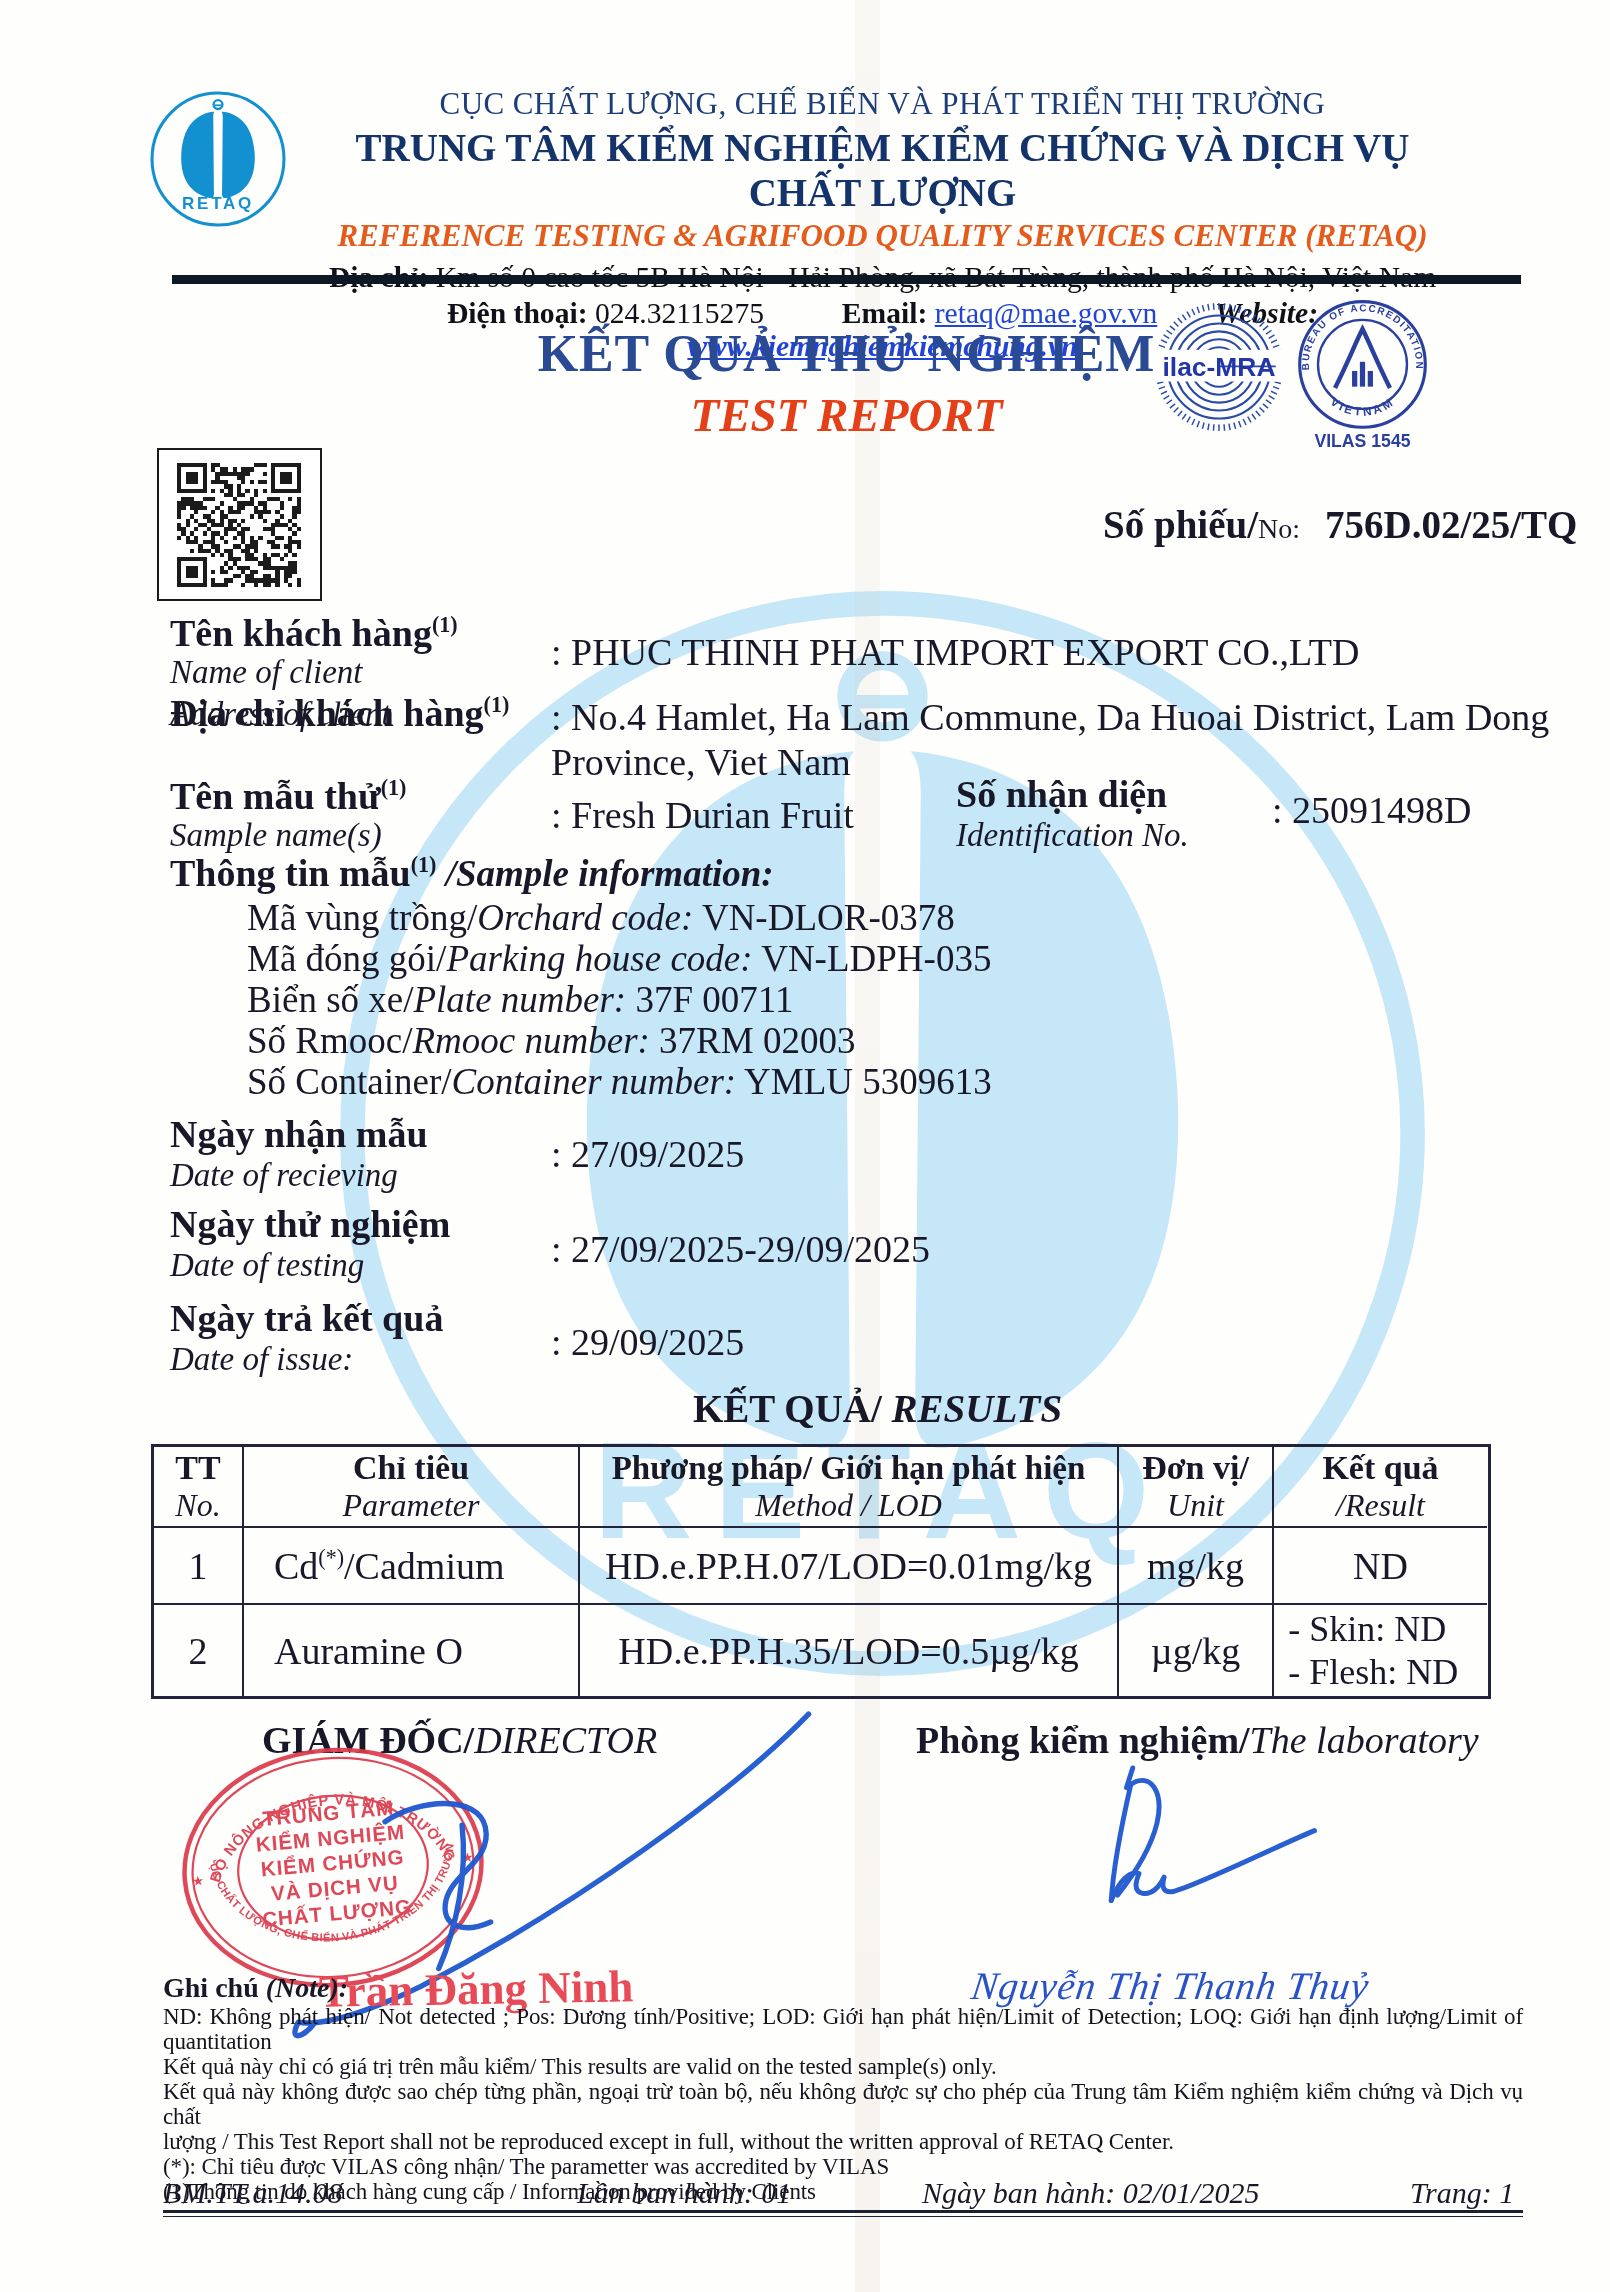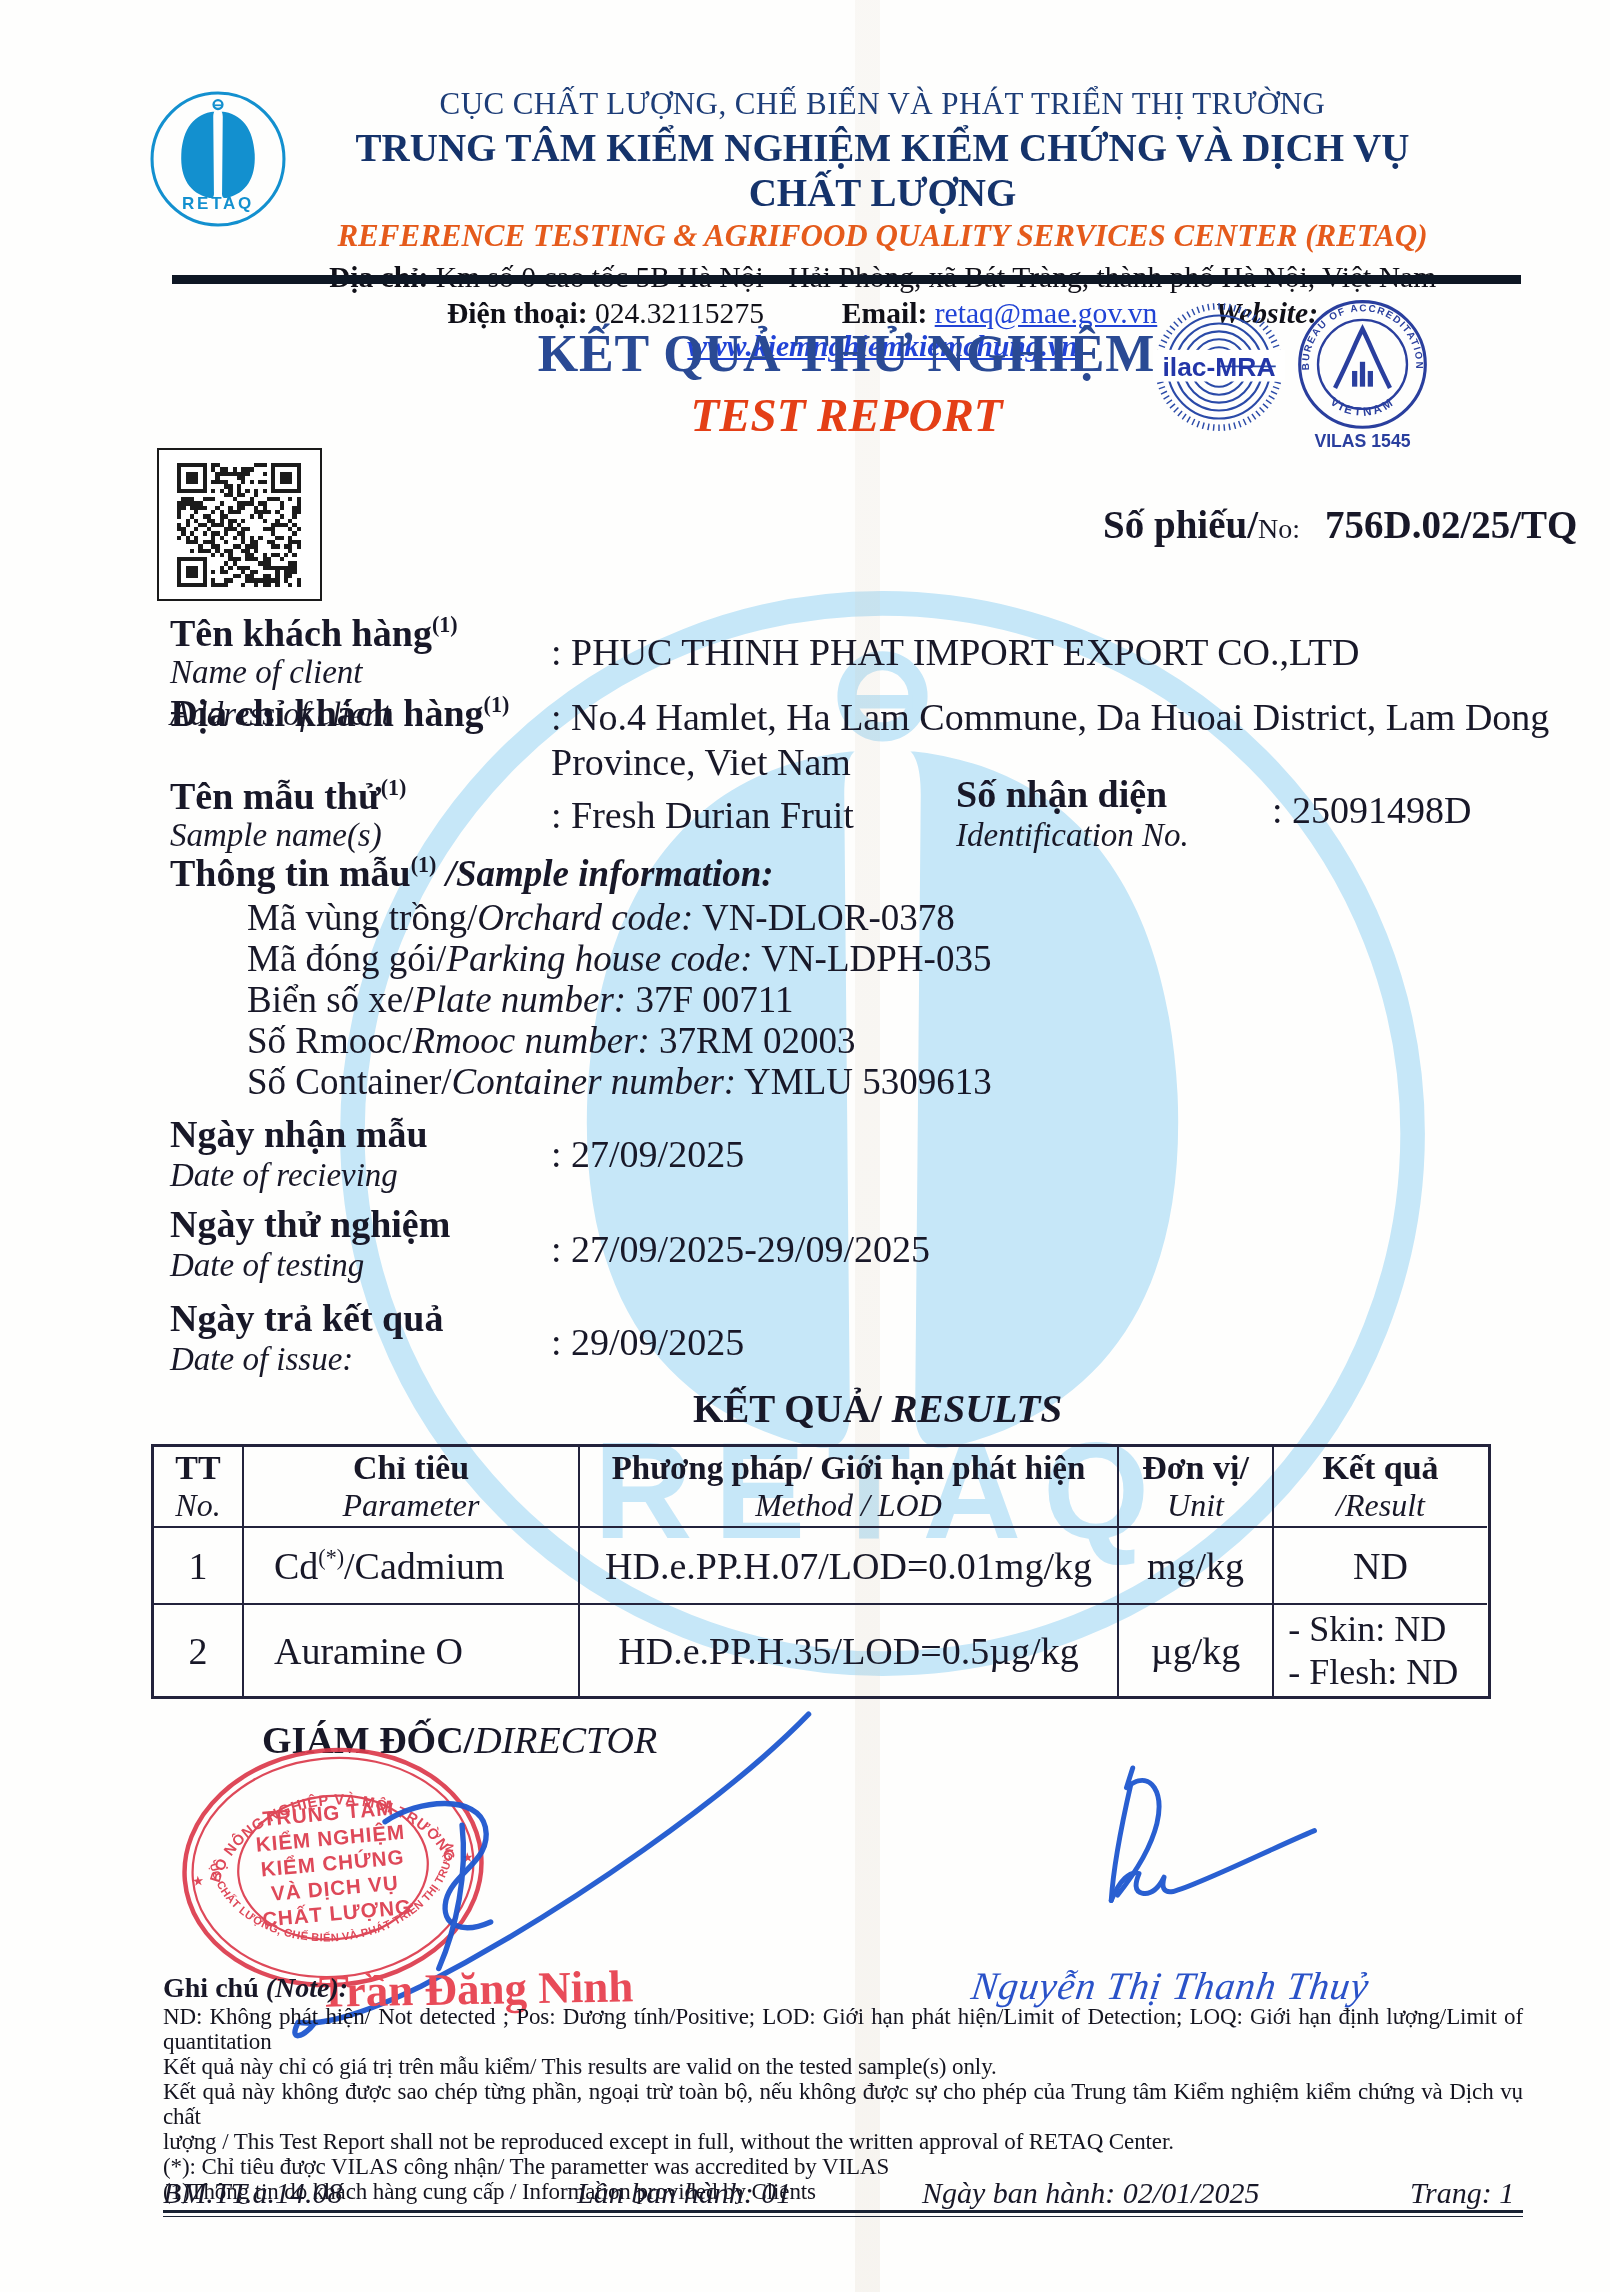--- a/index.html
+++ b/index.html
@@ -705,20 +705,23 @@
     <div class="cell-txt">µg/kg</div>
     <div class="cell-res2">
         <div>- Skin: ND</div>
         <div>- Flesh: ND</div>
       </div>
   </div>
 
   <div class="abs sighead" style="left:262px; top:1718px;">
     <span class="b">GIÁM ĐỐC/</span><span class="i">DIRECTOR</span>
   </div>
+  <div class="abs sighead" style="left:916px; top:1718px;">
+    <span class="b">Phòng kiểm nghiệm/</span><span class="i">The laboratory</span>
+  </div>
 
   <svg class="abs" style="left:177px; top:1743px;" width="312" height="249" viewBox="0 0 348 278">
     <g transform="rotate(-5 174 139)" opacity="0.92">
       <ellipse cx="174" cy="139" rx="166" ry="131" fill="none" stroke="#dc3a4c" stroke-width="5"></ellipse>
       <ellipse cx="174" cy="139" rx="157" ry="122" fill="none" stroke="#dc3a4c" stroke-width="2.5"></ellipse>
       <ellipse cx="174" cy="139" rx="106" ry="80" fill="none" stroke="#dc3a4c" stroke-width="2.5"></ellipse>
       <path id="stamp-arc-top" d="M 46 196 A 132 102 0 1 1 302 196" fill="none"></path>
       <text font-family="Liberation Sans, DejaVu Sans, sans-serif" font-weight="bold" font-size="16.5" fill="#dc3a4c" letter-spacing="1">
         <textPath href="#stamp-arc-top" startOffset="50%" text-anchor="middle">BỘ NÔNG NGHIỆP VÀ MÔI TRƯỜNG</textPath>
       </text>

